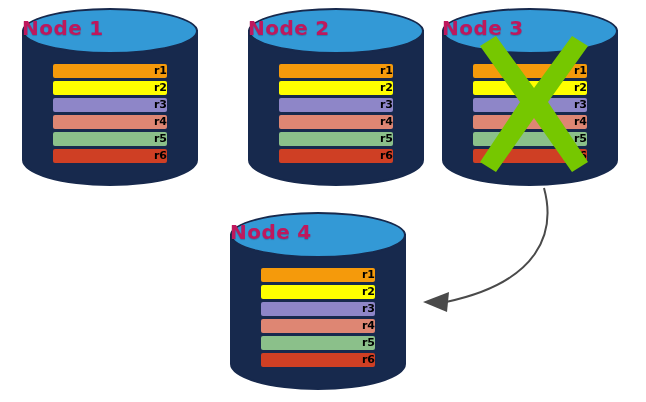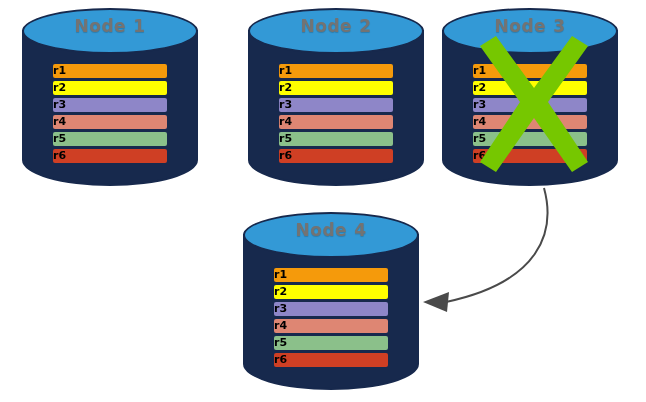--- a/index.html
+++ b/index.html
@@ -42,23 +42,22 @@
     box-sizing: border-box;
     background: #3399d6;
     border: 2px solid #17294d;
     border-radius: 50%;
   }
   .cyl-label {
     position: absolute;
     left: 0;
     top: 8px;
     width: 176px;
-    text-align: center;
-    color: #737373;
-    font-size: 17px;
+    color: #be185d;
+    font-size: 20px;
     font-weight: bold;
     letter-spacing: 0.5px;
     z-index: 4;
     text-shadow: 0 1px 1px rgba(0,0,0,0.18);
     pointer-events: none;
   }
   .cyl-label .num { margin-left: 7px; }
 
   
   .rows {
@@ -69,21 +68,21 @@
     z-index: 3;
   }
   .row {
     height: 14px;
     margin-bottom: 3px;
     border-radius: 2px;
     color: #000000;
     font-size: 11px;
     font-weight: bold;
     line-height: 14px;
-    text-align: left;
+    text-align: right;
   }
   .row:last-child { margin-bottom: 16px; }
 
   
   .x-mark {
     position: absolute;
     left: 38px;
     top: 28px;
     width: 108px;
     height: 136px;
@@ -151,21 +150,21 @@
       <div class="row" style="background:#8e86c8">r3</div>
       <div class="row" style="background:#de8673">r4</div>
       <div class="row" style="background:#8bc08a">r5</div>
       <div class="row" style="background:#cf3f24">r6</div>
     </div>
     <svg class="x-mark" viewBox="0 0 108 136">
       <polygon points="0,10 16,0 54,52 92,0 108,10 68,66 108,126 92,136 54,82 16,136 0,126 40,66" fill="#76c700"></polygon>
     </svg>
   </div>
 
-  <div class="node" id="node-4" style="left:243px; top:212px;">
+  <div class="node" id="node-4" style="left:230px; top:212px;">
     <div class="cyl-body"></div>
     <div class="cyl-top"></div>
     <div class="cyl-label">
       <span>Node</span><span class="num">4</span>
     </div>
     <div class="rows">
       <div class="row" style="background:#f59a0b">r1</div>
       <div class="row" style="background:#ffff00">r2</div>
       <div class="row" style="background:#8e86c8">r3</div>
       <div class="row" style="background:#de8673">r4</div>

